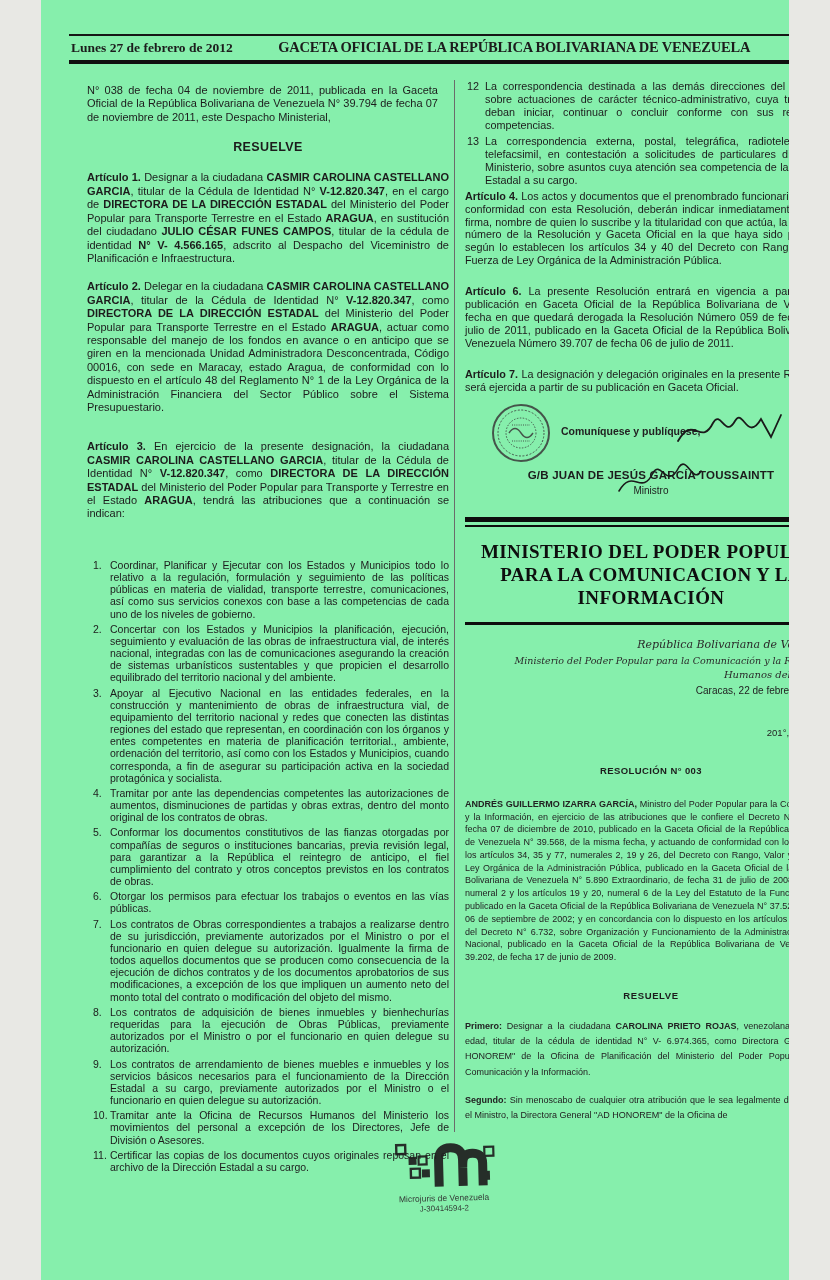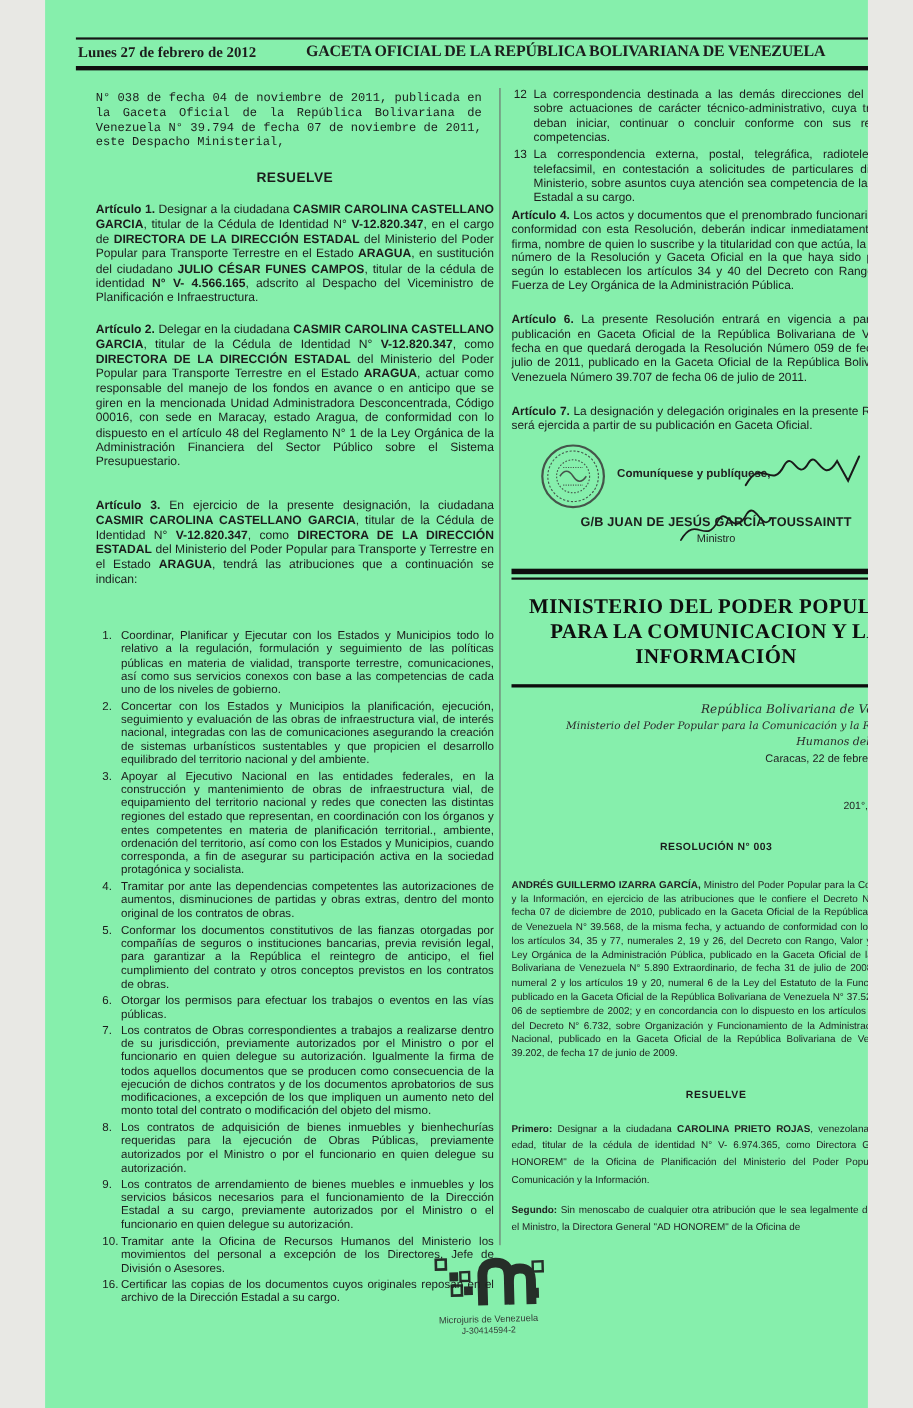--- a/index.html
+++ b/index.html
@@ -11,21 +11,21 @@
       border-top:2px solid #161616;padding:3px 2px 4px 2px;
       font-family:"Liberation Serif",serif;font-weight:bold;}
   .mh-date{font-size:13.5px;}
   .mh-title{font-size:14.5px;letter-spacing:-0.2px;}
   .mh-page{font-size:14px;}
   .masthead-rule{height:4px;background:#101010;}
   
   .col-divider{position:absolute;top:80px;left:413px;width:1px;height:1052px;background:#6b6b6b;}
   .col-left{position:absolute;top:84px;left:46px;width:362px;font-size:11px;line-height:1.22;text-align:justify;}
   .col-right{position:absolute;top:80px;left:424px;width:372px;font-size:10.8px;line-height:1.2;text-align:justify;}
-  .para{margin:0 11px 14px 0;font-family:Liberation Mono, monospace;}
+  .para{margin:0 11px 14px 0;}
   .resuelve{font-weight:bold;text-align:center;font-size:12.5px;letter-spacing:.4px;margin:16px 0 16px 0;}
   .art{margin:0 0 15px 0;}
   .art3{margin-top:26px;margin-bottom:38px;}
   
   .num-list{font-size:10.5px;line-height:1.16;}
   .num-item{display:flex;margin-bottom:3px;}
   .num-item .num{flex:none;width:23px;text-align:left;padding-left:6px;box-sizing:border-box;}
   .num-item .txt{flex:1;text-align:justify;}
   
   .num-list-r{font-size:10.8px;line-height:1.2;margin-bottom:2px;}
@@ -119,21 +119,21 @@
         </div>
         <div class="num-item">
           <span class="num">9.</span>
           <span class="txt"><span>Los contratos de arrendamiento de bienes muebles e inmuebles y los servicios básicos necesarios para el funcionamiento de la Dirección Estadal a su cargo, previamente autorizados por el Ministro o el funcionario en quien delegue su autorización.</span></span>
         </div>
         <div class="num-item">
           <span class="num">10.</span>
           <span class="txt"><span>Tramitar ante la Oficina de Recursos Humanos del Ministerio los movimientos del personal a excepción de los Directores, Jefe de División o Asesores.</span></span>
         </div>
         <div class="num-item">
-          <span class="num">16.</span>
+          <span class="num">11.</span>
           <span class="txt"><span>Certificar las copias de los documentos cuyos originales reposan en el archivo de la Dirección Estadal a su cargo.</span></span>
         </div>
       </div>
   </div>
 
   <div class="col-right">
     <div class="num-list num-list-r">
         <div class="num-item">
           <span class="num">12</span>
           <span class="txt"><span>La correspondencia destinada a las demás direcciones del Ministerio sobre actuaciones de carácter técnico-administrativo, cuya tramitación deban iniciar, continuar o concluir conforme con sus respectivas competencias.</span></span>

